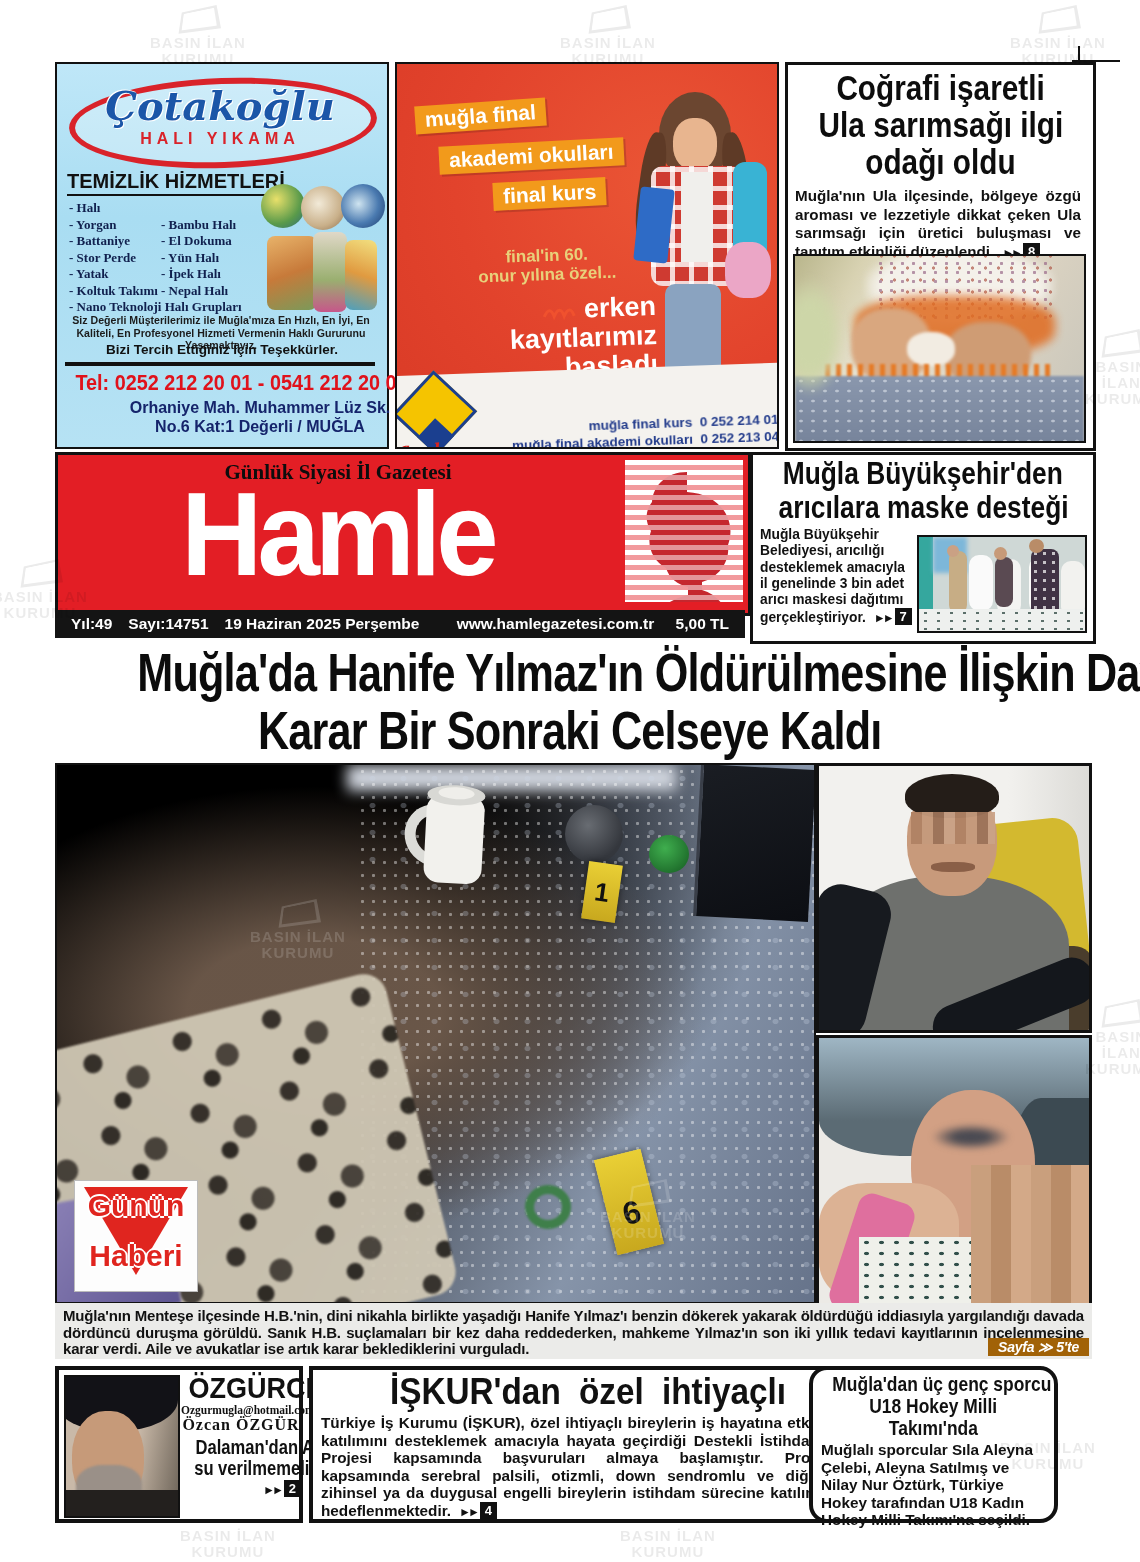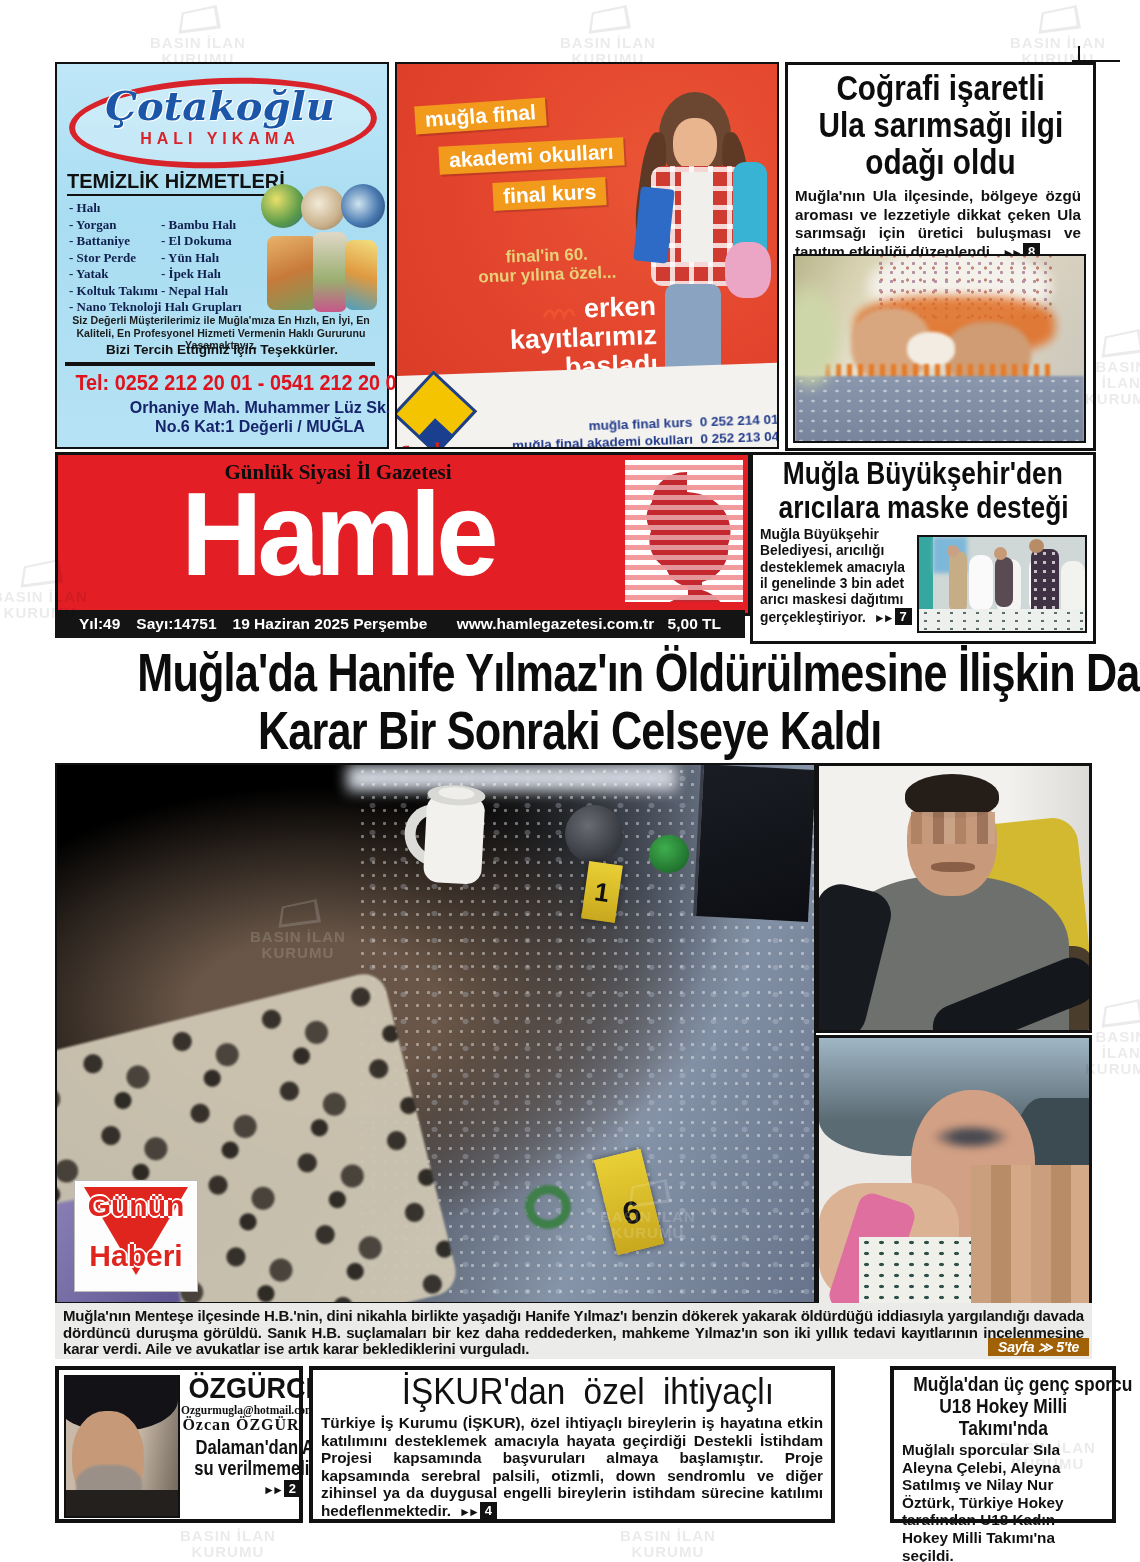--- a/index.html
+++ b/index.html
@@ -76,21 +76,21 @@
   
   #masthead{left:55px;top:452px;width:690px;height:158px;border:3px solid #111;background:#e31e25;}
   .m-tagline{position:absolute;left:0;top:5px;width:560px;text-align:center;color:#0d0d0d;
              font-family:"Liberation Serif",serif;font-weight:bold;font-size:21px;}
   .m-title{position:absolute;left:0;top:14px;width:560px;text-align:center;color:#fff;
            font-weight:bold;font-size:118px;line-height:130px;letter-spacing:-5px;}
   .m-flag{position:absolute;right:5px;top:5px;width:118px;height:142px;overflow:hidden;
           background:repeating-linear-gradient(180deg,#fff 0 5px,#e31e25 5px 10px);}
   .m-flag svg{position:absolute;left:0;top:0;}
   #datebar{left:55px;top:610px;width:690px;height:28px;background:#141414;color:#fff;
-           display:flex;align-items:center;justify-content:space-between;padding:0 24px;box-sizing:border-box;
+           display:flex;align-items:center;justify-content:space-between;padding:0 16px;box-sizing:border-box;
            font-weight:bold;font-size:15.5px;}
   #datebar .grp span{margin-right:16px;}
   
   #mask-box{left:750px;top:452px;width:340px;height:186px;border:3px solid #111;background:#fff;}
   .k-head{position:absolute;left:0;top:2px;width:100%;text-align:center;font-weight:bold;
           font-size:31px;line-height:34px;color:#0d0d0d;}
   .k-body{position:absolute;left:7px;top:72px;width:152px;font-weight:bold;font-size:13.8px;line-height:16.3px;}
   .k-photo{position:absolute;right:6px;bottom:8px;width:166px;height:94px;border:2px solid #111;overflow:hidden;}
   
   #main-headline{left:0;top:643px;width:1140px;text-align:center;font-weight:bold;color:#0c0c0c;}
@@ -117,23 +117,23 @@
   
   .bbox{border:4px solid #111;background:#fff;box-sizing:border-box;}
   #ozgurce{left:55px;top:1366px;width:248px;height:157px;}
   .o-photo{position:absolute;left:5px;top:5px;width:112px;height:139px;border:2px solid #111;overflow:hidden;}
   .o-right{position:absolute;left:122px;top:2px;width:120px;text-align:center;}
   .o-title{font-weight:bold;font-size:30px;line-height:32px;}
   .o-mail{font-family:"Liberation Serif",serif;font-weight:bold;font-size:11.5px;}
   .o-author{font-family:"Liberation Serif",serif;font-weight:bold;font-size:16px;letter-spacing:1px;}
   .o-head{font-weight:bold;font-size:19.5px;line-height:21px;margin-top:3px;}
   #iskur{left:309px;top:1366px;width:526px;height:157px;}
-  .i-head{text-align:center;font-weight:normal;font-size:37px;line-height:39px;word-spacing:10px;margin-top:2px;padding-left:32px;}
+  .i-head{text-align:center;font-weight:bold;font-size:37px;line-height:39px;word-spacing:10px;margin-top:2px;padding-left:32px;}
   .i-body{padding:3px 8px 0 8px;font-weight:bold;font-size:15.3px;line-height:17.6px;text-align:justify;}
-  #hockey{left:890px;top:1366px;width:226px;height:157px;}
+  #hockey{left:809px;top:1366px;width:249px;height:157px;border-radius:18px;}
   .h-head{text-align:center;font-weight:bold;font-size:20.5px;line-height:22px;margin-top:3px;}
   .h-body{padding:2px 8px;font-weight:bold;font-size:15.3px;line-height:17.6px;}
   
   #cropmark{left:1072px;top:46px;width:48px;height:48px;}
   #cropmark:before{content:"";position:absolute;left:6px;top:0;width:2px;height:48px;background:#111;}
   #cropmark:after{content:"";position:absolute;left:0;top:14px;width:48px;height:2px;background:#111;}
 </style>
 </head>
 <body>
 

